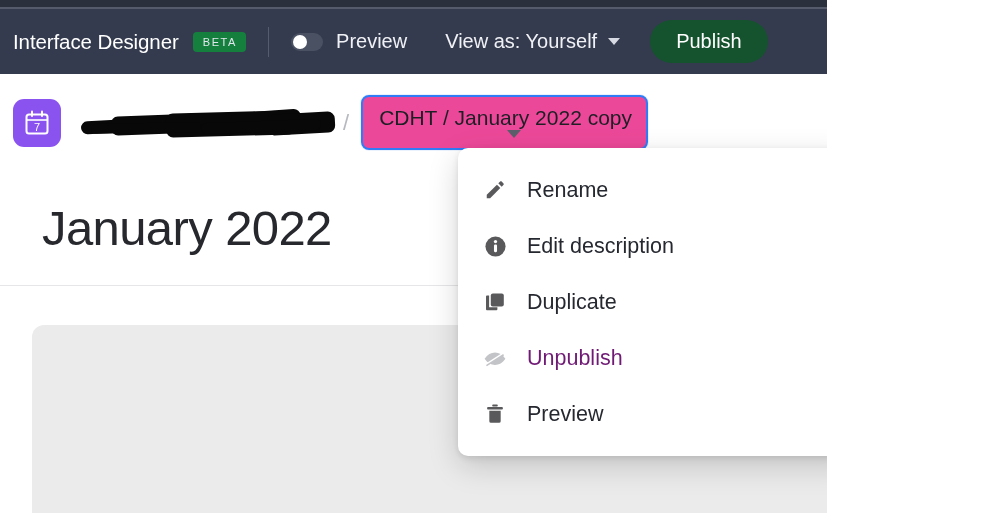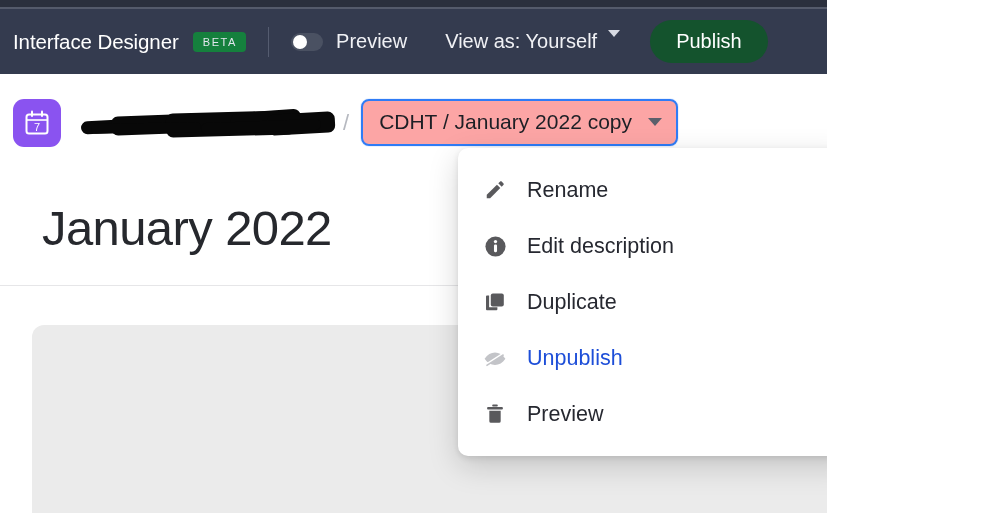--- a/index.html
+++ b/index.html
@@ -92,20 +92,21 @@
   .preview-label {
     color: #f0f1f5;
     font-size: 20px;
     margin-left: 13px;
   }
   .viewas {
     color: #f0f1f5;
     font-size: 20px;
     margin-left: 38px;
     display: flex;
+    align-items: center;
   }
   .caret-down {
     margin-left: 11px;
     width: 0; height: 0;
     border-left: 6px solid transparent;
     border-right: 6px solid transparent;
     border-top: 7px solid #d7dae3;
   }
   .publish-btn {
     margin-left: 30px;
@@ -169,27 +170,28 @@
     margin-left: 12px;
     margin-right: 12px;
     color: #b6b9c0;
     font-size: 22px;
   }
   .crumb-btn {
     display: flex;
     align-items: center;
     border: 2px solid #2f7cf6;
     border-radius: 8px;
-    background: #fca5a5;
+    background: #ec4899;
     padding: 9px 14px 10px 16px;
     font-size: 21px;
     color: #1d1f25;
     font-family: inherit;
     cursor: pointer;
     box-shadow: 0 0 0 1px rgba(47,124,246,0.10);
+    flex-direction: column;
   }
   .crumb-btn .caret {
     margin-left: 16px;
     width: 0; height: 0;
     border-left: 7px solid transparent;
     border-right: 7px solid transparent;
     border-top: 8px solid #5b5f6b;
   }
 
   
@@ -259,21 +261,21 @@
     display: flex;
     align-items: center;
     justify-content: center;
   }
   .menu-label {
     margin-left: 19px;
     font-size: 21.5px;
     color: #262830;
   }
   .menu-item.disabled .menu-label {
-    color: #1d4ed8;
+    color: #701a75;
     text-align: right;
   }
 </style>
 </head>
 <body>
 
 <div class="app">
 
   <div class="top-strip"></div>
   <div class="top-strip-line"></div>

